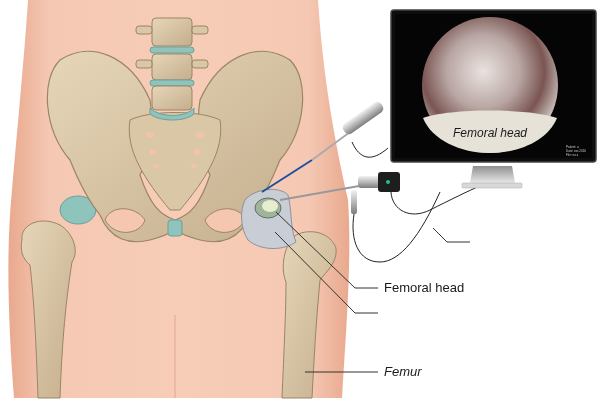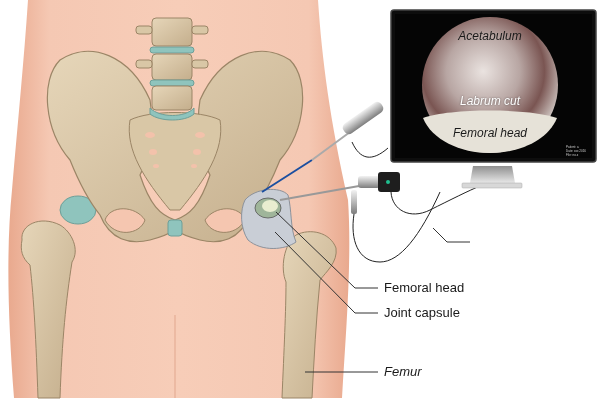--- a/index.html
+++ b/index.html
@@ -118,25 +118,22 @@
   </g>
 
   <g stroke="#333" stroke-width="1" fill="none">
     <polyline points="433,228 447,242 470,242"></polyline>
     <polyline points="276,212 355,288 378,288"></polyline>
     <polyline points="275,232 355,313 378,313"></polyline>
     <polyline points="305,372 378,372"></polyline>
   </g>
 </svg>
 
-<div class="screen-label" style="left:430px;top:29px;">Acetabulum</div>
-<div class="screen-label light" style="left:430px;top:94px;">Labrum cut</div>
 <div class="screen-label" style="left:430px;top:126px;">Femoral head</div>
 <div class="tiny" style="left:566px;top:145px;">
   <div>Patient: a</div>
   <div>Date: xxx 2016</div>
   <div>File: no.x</div>
 </div>
 
 <div class="label" style="left:384px;top:280px;">Femoral head</div>
-<div class="label" style="left:384px;top:305px;">Joint capsule</div>
 <div class="label" style="left:384px;top:364px;font-style:italic;">Femur</div>
 </div>
 
 </body></html>

